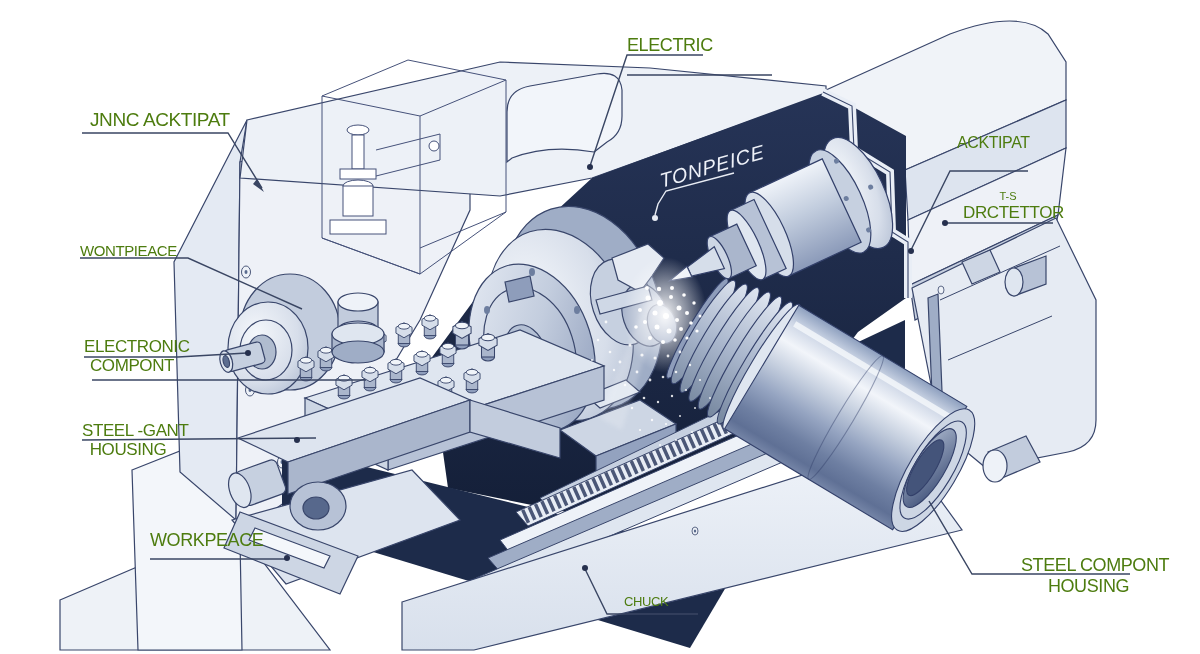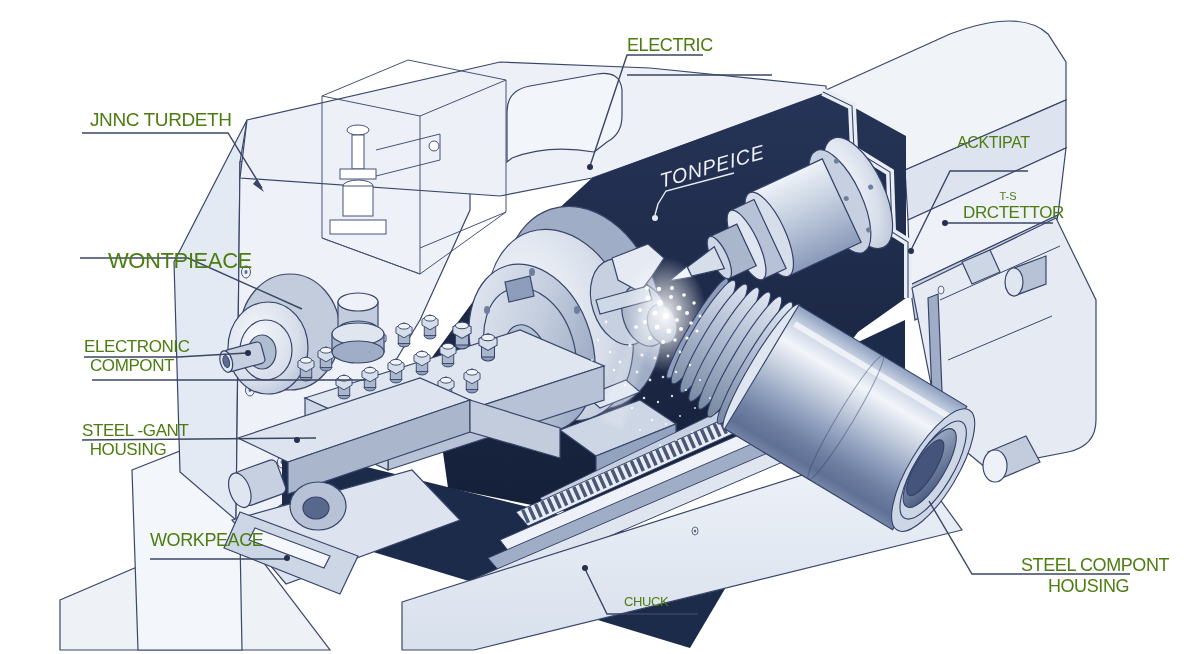--- a/index.html
+++ b/index.html
@@ -375,24 +375,24 @@
         <circle cx="287" cy="558" r="3"></circle>
     <circle cx="590" cy="167" r="3"></circle>
         <circle cx="655" cy="218" r="3" fill="#e8ecf4"></circle>
         <circle cx="911" cy="251" r="3"></circle>
     <circle cx="945" cy="223" r="3"></circle>
         <circle cx="585" cy="568" r="3"></circle>
   </g>
 </svg>
 
   <div class="lbl" style="left:82px;top:109px;font-size:19px;">
-    <span style="padding-left:8px;">JNNC TURDETH</span>
-  </div>
-
-  <div class="lbl" style="left:80px;top:248px;font-size:22px;margin-left:28px;">
+    <span style="padding-left:8px;">JNNC ACKTIPAT</span>
+  </div>
+
+  <div class="lbl" style="left:80px;top:242px;font-size:15px;">
     <span>WONTPIEACE</span>
   </div>
 
   <div class="lbl ctr" style="left:84px;top:337px;font-size:17px;width:96px;">
     <span>ELECTRONIC</span>
     <span>COMPONT</span>
   </div>
 
   <div class="lbl ctr" style="left:82px;top:421px;font-size:17px;width:92px;">
     <span>STEEL -GANT</span>

